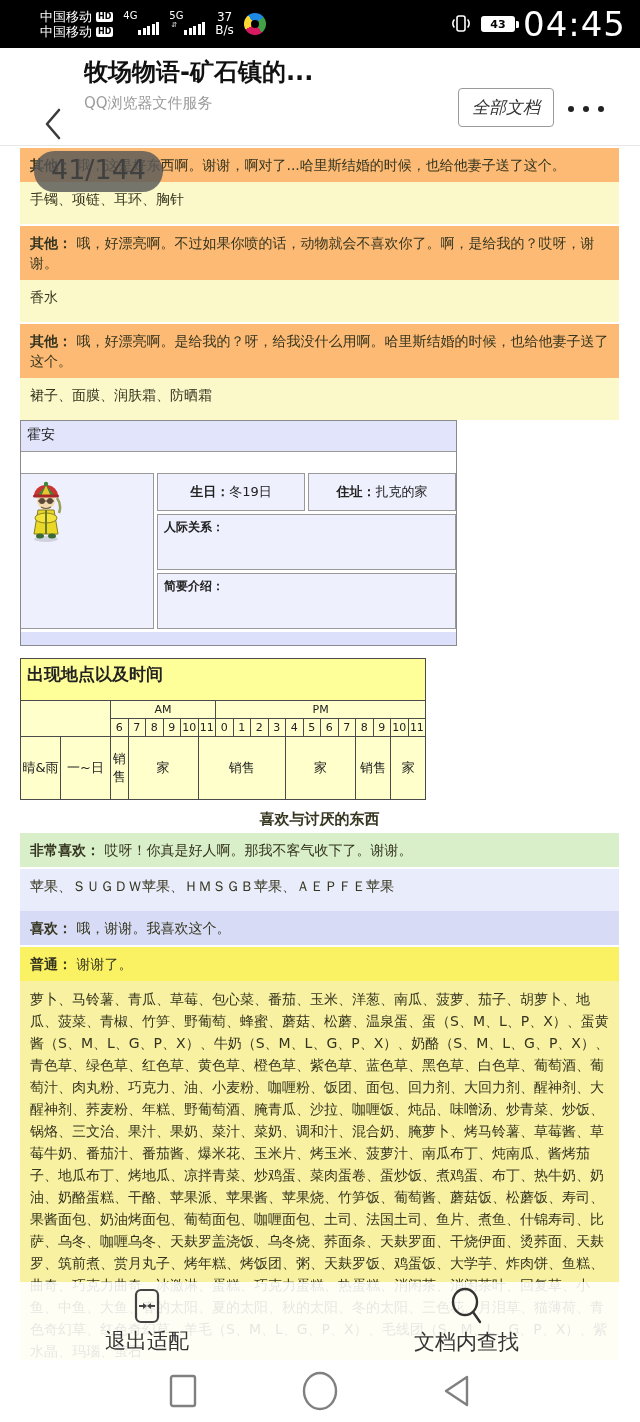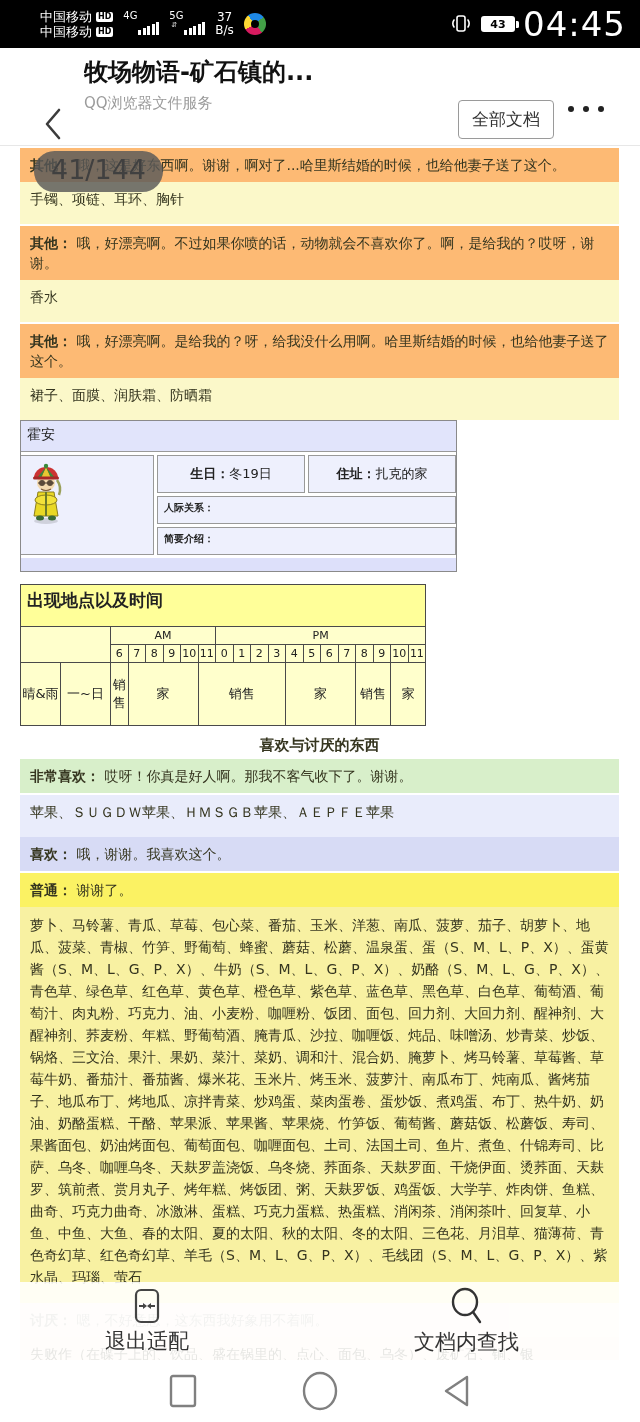--- a/index.html
+++ b/index.html
@@ -25,48 +25,48 @@
   .battery{position:relative;width:34px;height:16px;background:#fff;border-radius:3px;display:flex;align-items:center;justify-content:center;}
   .battery span{color:#000;font-size:11px;font-weight:bold;line-height:11px;}
   .battery::after{content:"";position:absolute;right:-4px;top:4.5px;width:3px;height:7px;background:#fff;border-radius:0 1.5px 1.5px 0;}
   .time{font-size:34px;letter-spacing:1px;}
   
   .appheader{height:97px;background:#fff;border-bottom:1px solid #e7e7e7;position:relative;}
   .back{position:absolute;left:42px;top:76px;transform:translateY(-50%);cursor:pointer;}
   .titles{position:absolute;left:84px;top:8px;width:370px;}
   .title{font-size:24px;font-weight:bold;color:#111;white-space:nowrap;overflow:hidden;}
   .subtitle{font-size:15px;color:#9b9b9b;margin-top:6px;}
-  .alldocs{position:absolute;left:458px;top:52px;background:#fff;border:1.5px solid #9a9a9a;border-radius:4px;
-    font-size:17px;color:#333;padding:7px 13px;font-family:inherit;cursor:pointer;}
+  .alldocs{position:absolute;left:458px;top:40px;background:#fff;border:1.5px solid #9a9a9a;border-radius:4px;
+    font-size:17px;color:#333;padding:7px 13px;font-family:inherit;cursor:pointer;font-style:italic;}
   .menu-dots{position:absolute;left:568px;top:58px;display:flex;gap:9px;cursor:pointer;}
   .menu-dots i{width:6px;height:6px;border-radius:50%;background:#222;}
   
   .content{padding:2px 21px 0 20px;}
   .row{box-sizing:border-box;font-size:14px;line-height:20px;color:#35351f;padding:7px 10px;}
   .row .lbl{font-weight:bold;}
   .row.i{padding:7px 10px 15px;}
   .t-other{background:#fdba74;}   .t-other-i{background:#fbf8c9;}
   .t-love{background:#d8efca;}    .t-love-i{background:#ecf8e2;}
   .t-like{background:#d7dbf5;}    .t-like-i{background:#e9ecfb;}
   .t-norm{background:#fbf263;}    .t-norm-i{background:#f8f1a2;}
   .t-dis{background:#f9e1cf;}     .t-dis-i{background:#fcebda;}
   .gap2{height:2px;}
   .half-faded{opacity:.5;}
   .items-big{padding:7px 10px 14px;line-height:22px;word-break:break-all;}
   .items-tall{padding:7px 10px 40px;}
   .items-2l{padding:7px 10px 12px;line-height:22px;}
   
   .card{width:437px;border:1px solid #8a8a8a;background:#fff;box-sizing:border-box;}
   .card-name{background:#e1e4fb;border-bottom:1px solid #999;padding:5px 6px 6px;font-size:14px;color:#222;height:19px;}
-  .card-body{display:flex;gap:3px;margin-top:3px;}
+  .card-body{display:flex;gap:3px;margin-top:21px;}
   .card-portrait{width:133px;background:#eef0fd;border:1px solid #999;border-left:none;box-sizing:border-box;padding:6px 0 0 6px;}
   .card-fields{flex:1;display:flex;flex-direction:column;gap:3px;}
   .cells-split{display:flex;gap:3px;}
   .cellA{flex:1;background:#eef0fd;border:1px solid #999;box-sizing:border-box;height:38px;display:flex;align-items:center;justify-content:center;font-size:13px;color:#222;}
-  .cellB{background:#eef0fd;border:1px solid #999;box-sizing:border-box;height:28px;font-size:10px;color:#222;padding:4px 6px;}
+  .cellB{background:#eef0fd;border:1px solid #999;box-sizing:border-box;height:56px;font-size:12px;color:#222;padding:4px 6px;}
   .cellA .lbl,.cellB .lbl{font-weight:bold;}
   .card-strip{height:13px;background:#dde0fa;margin-top:3px;}
   
   .sched{border-collapse:collapse;table-layout:fixed;width:405px;margin-top:12px;}
   .sched td{border:1px solid #4a4a4a;background:#ffffcc;font-size:11px;color:#222;text-align:center;padding:0;word-break:break-all;}
   .sched .st-title{background:#ffff99;text-align:left;font-weight:bold;font-size:17px;padding:4px 6px 14px;}
   .sched .hdr{height:18px;font-size:12px;}
   .sched .hrs{height:18px;}
   .sched .slotrow td{height:62px;font-size:13px;}
   .sec-title{text-align:center;font-weight:bold;font-size:15px;color:#35351f;margin:10px 0 4px;}

